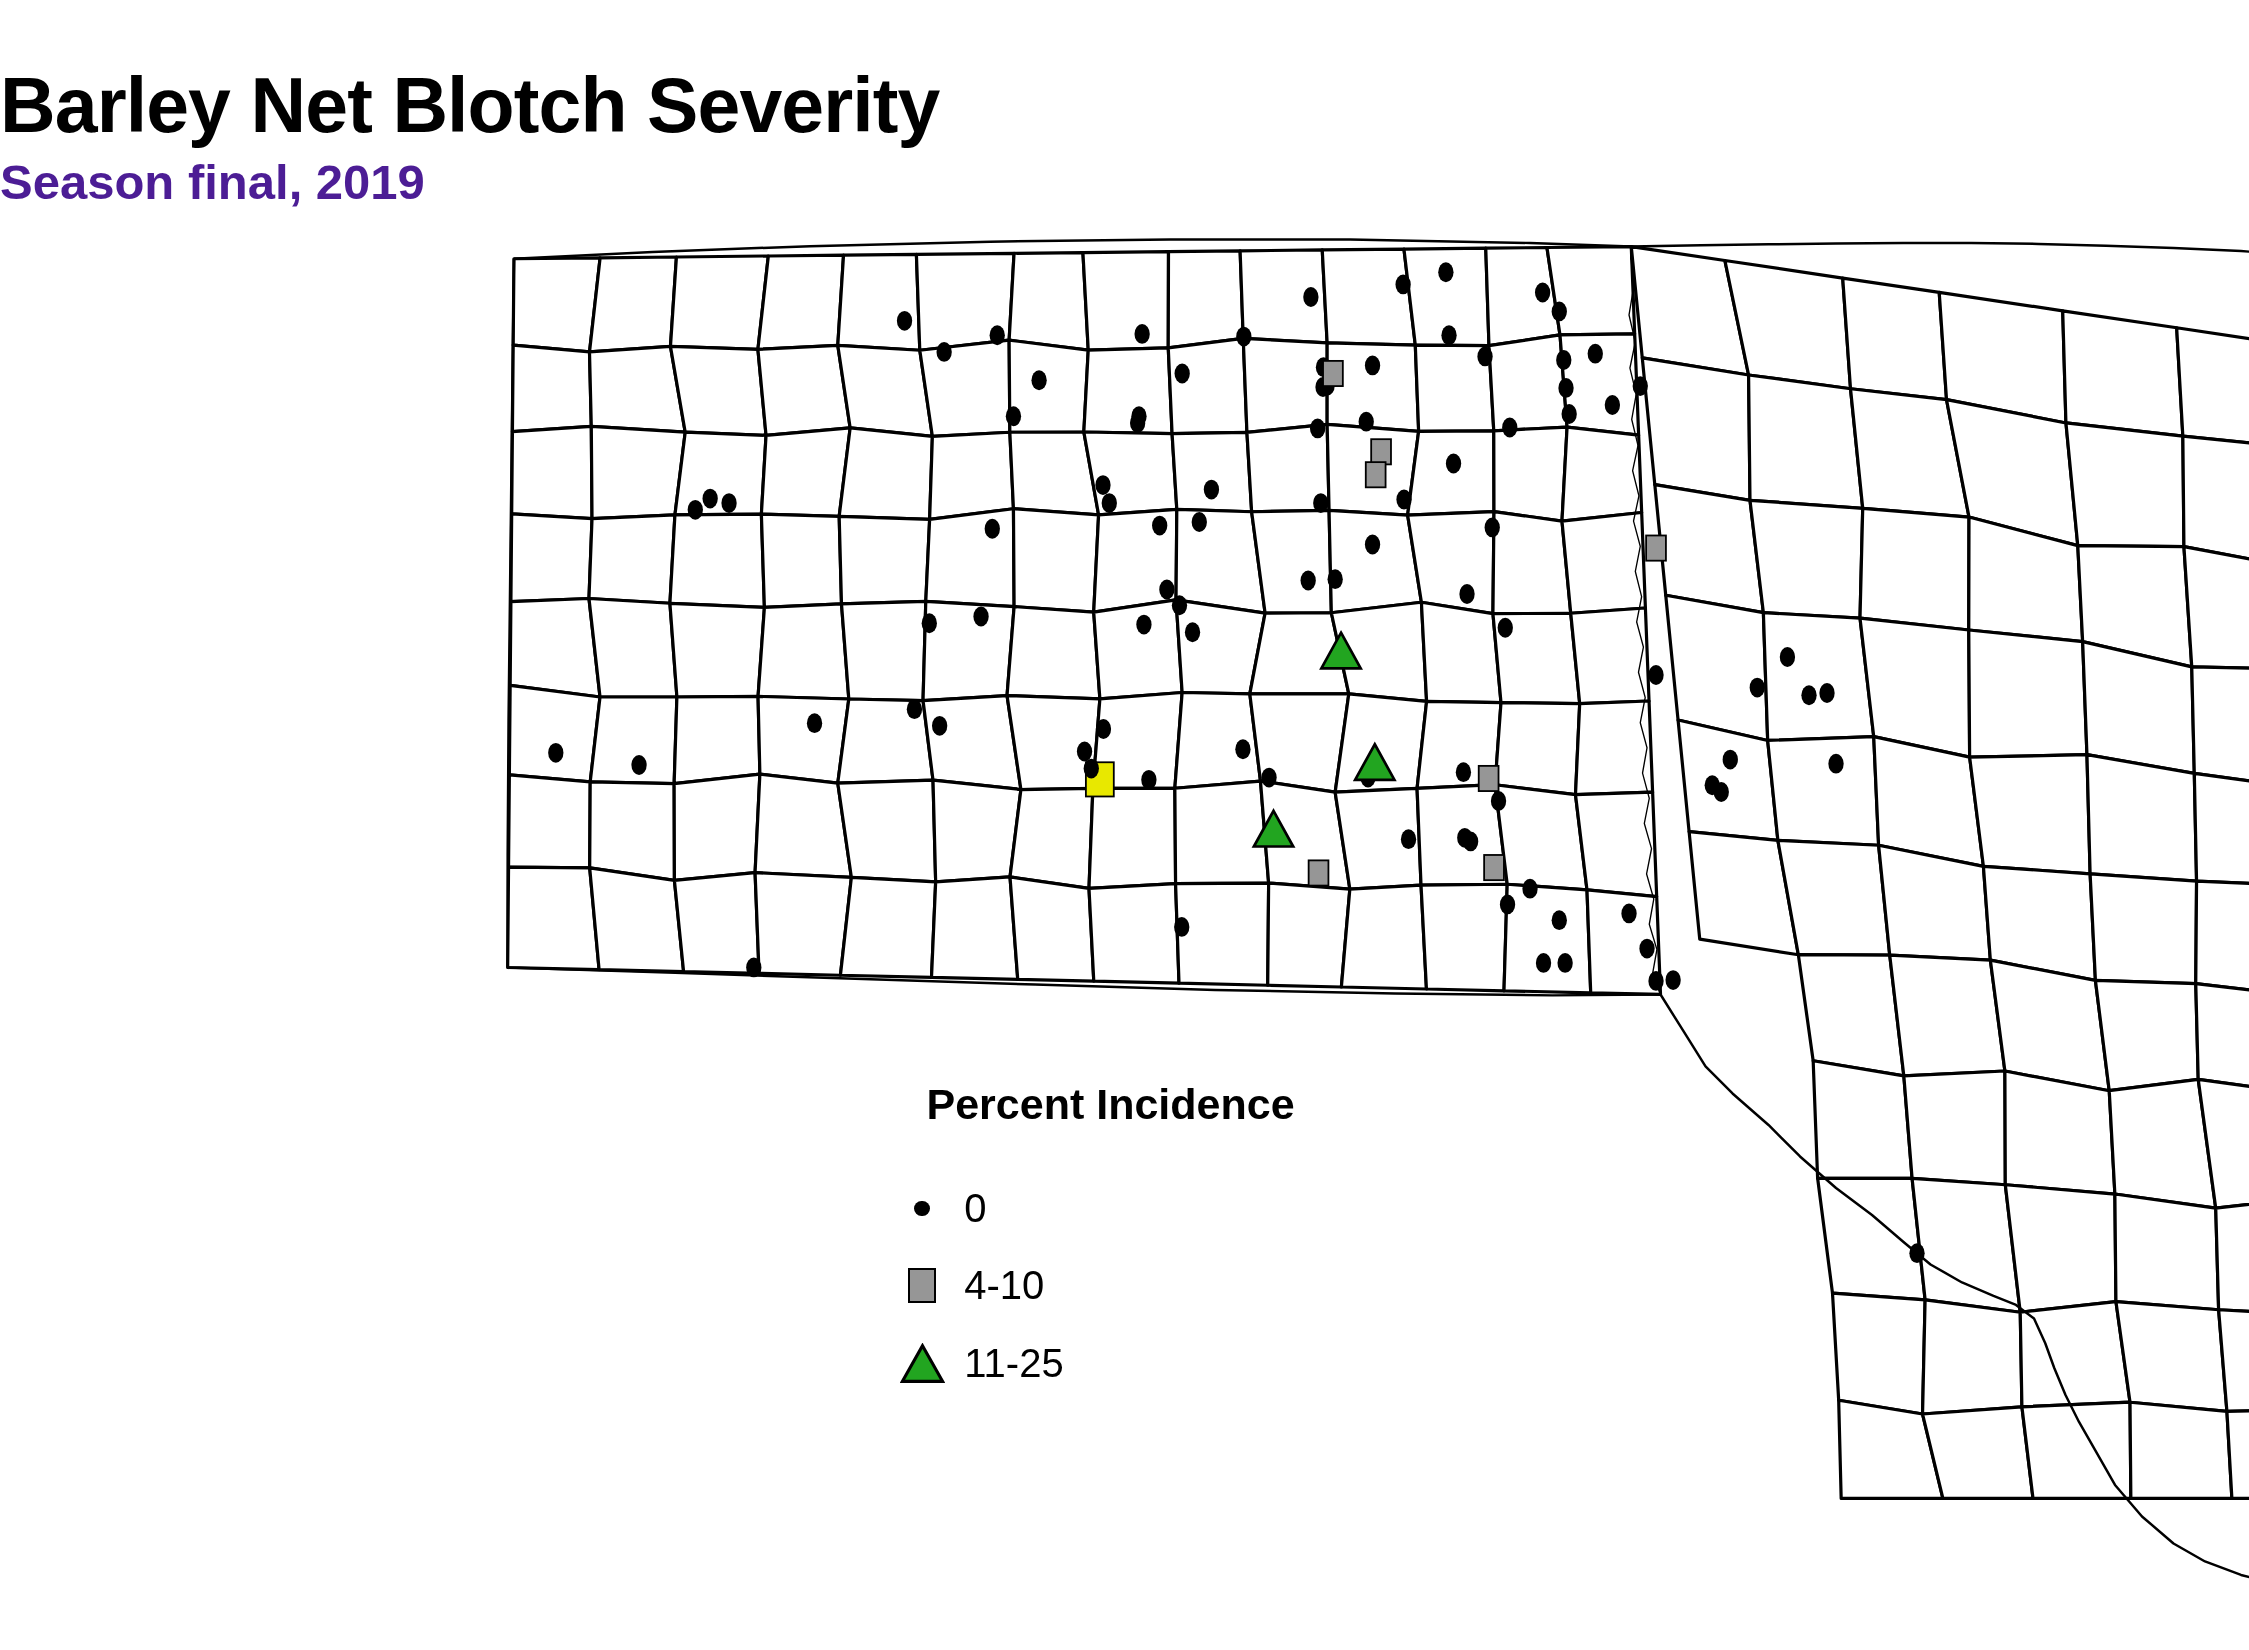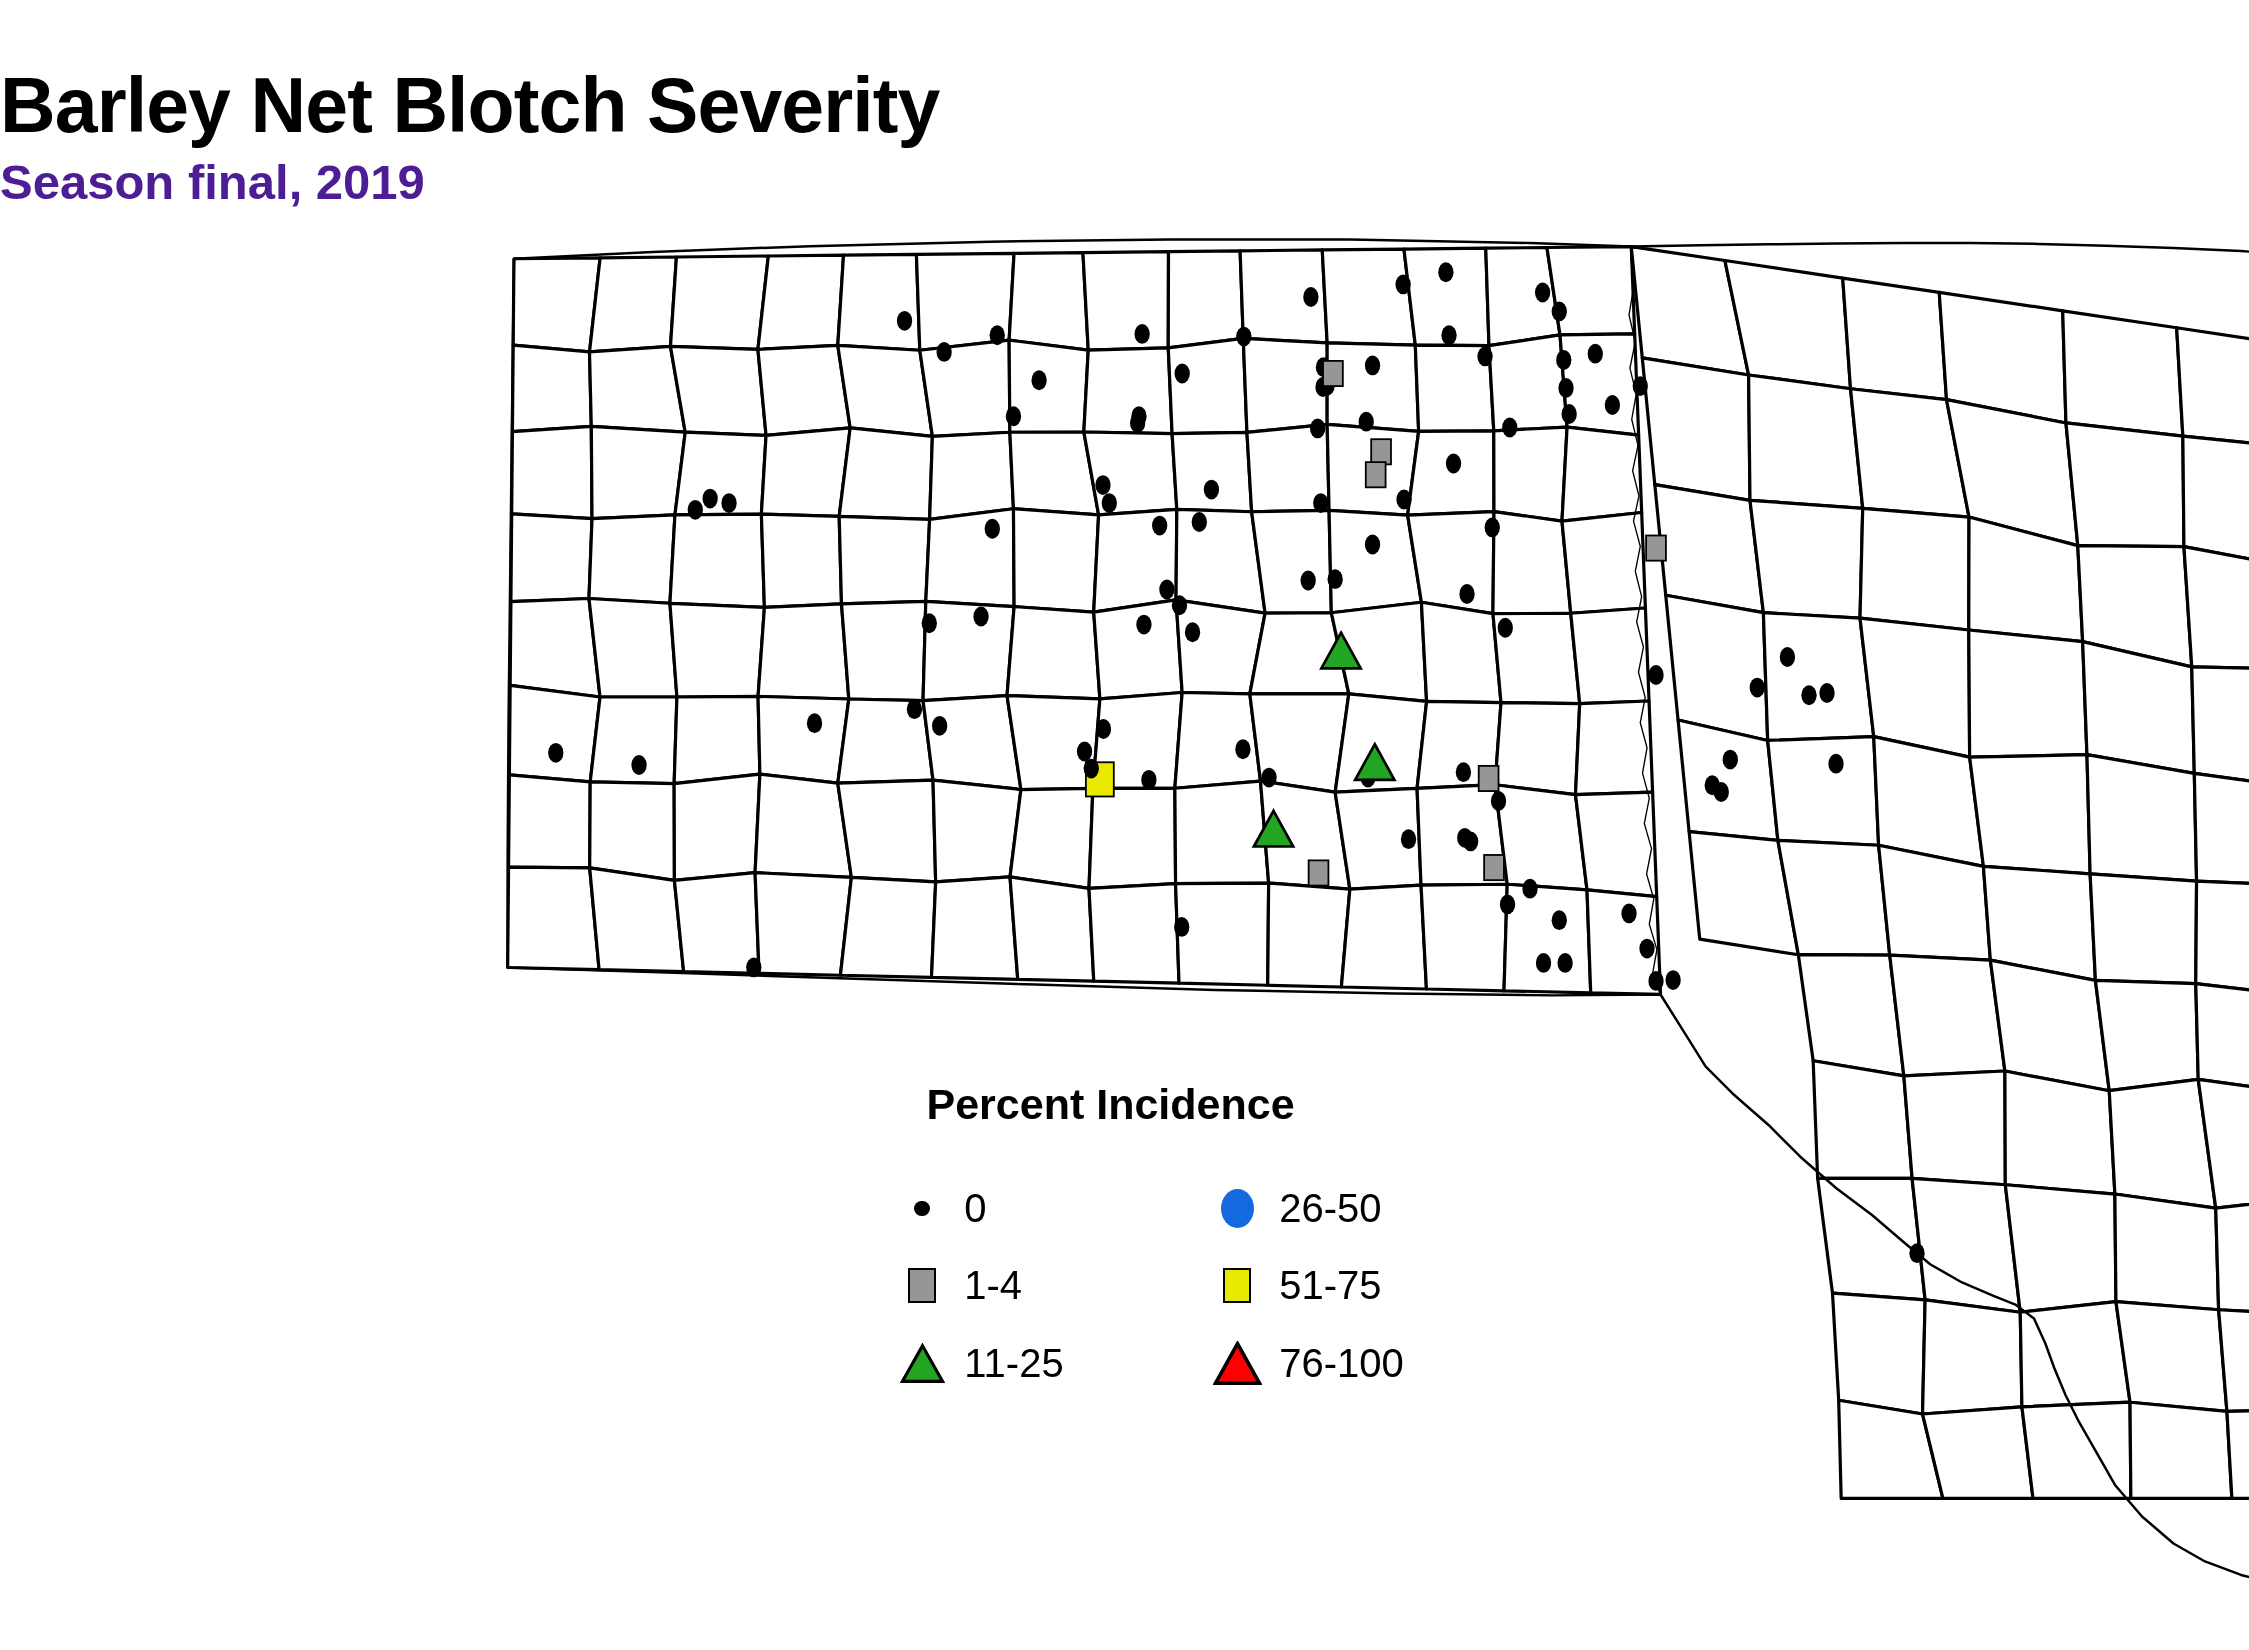--- a/index.html
+++ b/index.html
@@ -503,56 +503,30 @@
           <div class="legend-swatch">
             <div class="sw-dot"></div>
           </div>
           <div class="legend-label">0</div>
         </div>
 
         <div class="legend-row">
           <div class="legend-swatch">
             <div class="sw-square" id="sw-gray" style="background: rgb(150, 150, 150);"></div>
           </div>
-          <div class="legend-label">1-4</div>
+          <div class="legend-label">4-10</div>
         </div>
 
         <div class="legend-row">
           <div class="legend-swatch">
             <svg width="45" height="41" viewBox="0 0 100 92">
                 <polygon points="50,6 95,86 5,86" fill="#22A520" stroke="#000000" stroke-width="7"></polygon>
               </svg>
           </div>
           <div class="legend-label">11-25</div>
         </div>
 
       </div>
-      <div class="legend-col right">
-
-        <div class="legend-row">
-          <div class="legend-swatch">
-            <div class="sw-circle" id="sw-blue" style="background: rgb(21, 105, 222);"></div>
-          </div>
-          <div class="legend-label">26-50</div>
-        </div>
-
-        <div class="legend-row">
-          <div class="legend-swatch">
-            <div class="sw-square" id="sw-yellow" style="background: rgb(232, 232, 0); border: 2.2px solid rgb(0, 0, 0);"></div>
-          </div>
-          <div class="legend-label">51-75</div>
-        </div>
-
-        <div class="legend-row">
-          <div class="legend-swatch">
-            <svg width="49" height="45" viewBox="0 0 108 100">
-                <polygon points="54,6 103,94 5,94" fill="#FF0000" stroke="#000000" stroke-width="8"></polygon>
-              </svg>
-          </div>
-          <div class="legend-label">76-100</div>
-        </div>
-
-      </div>
     </div>
   </div>
 
 </div>
 
 
 </body></html>

